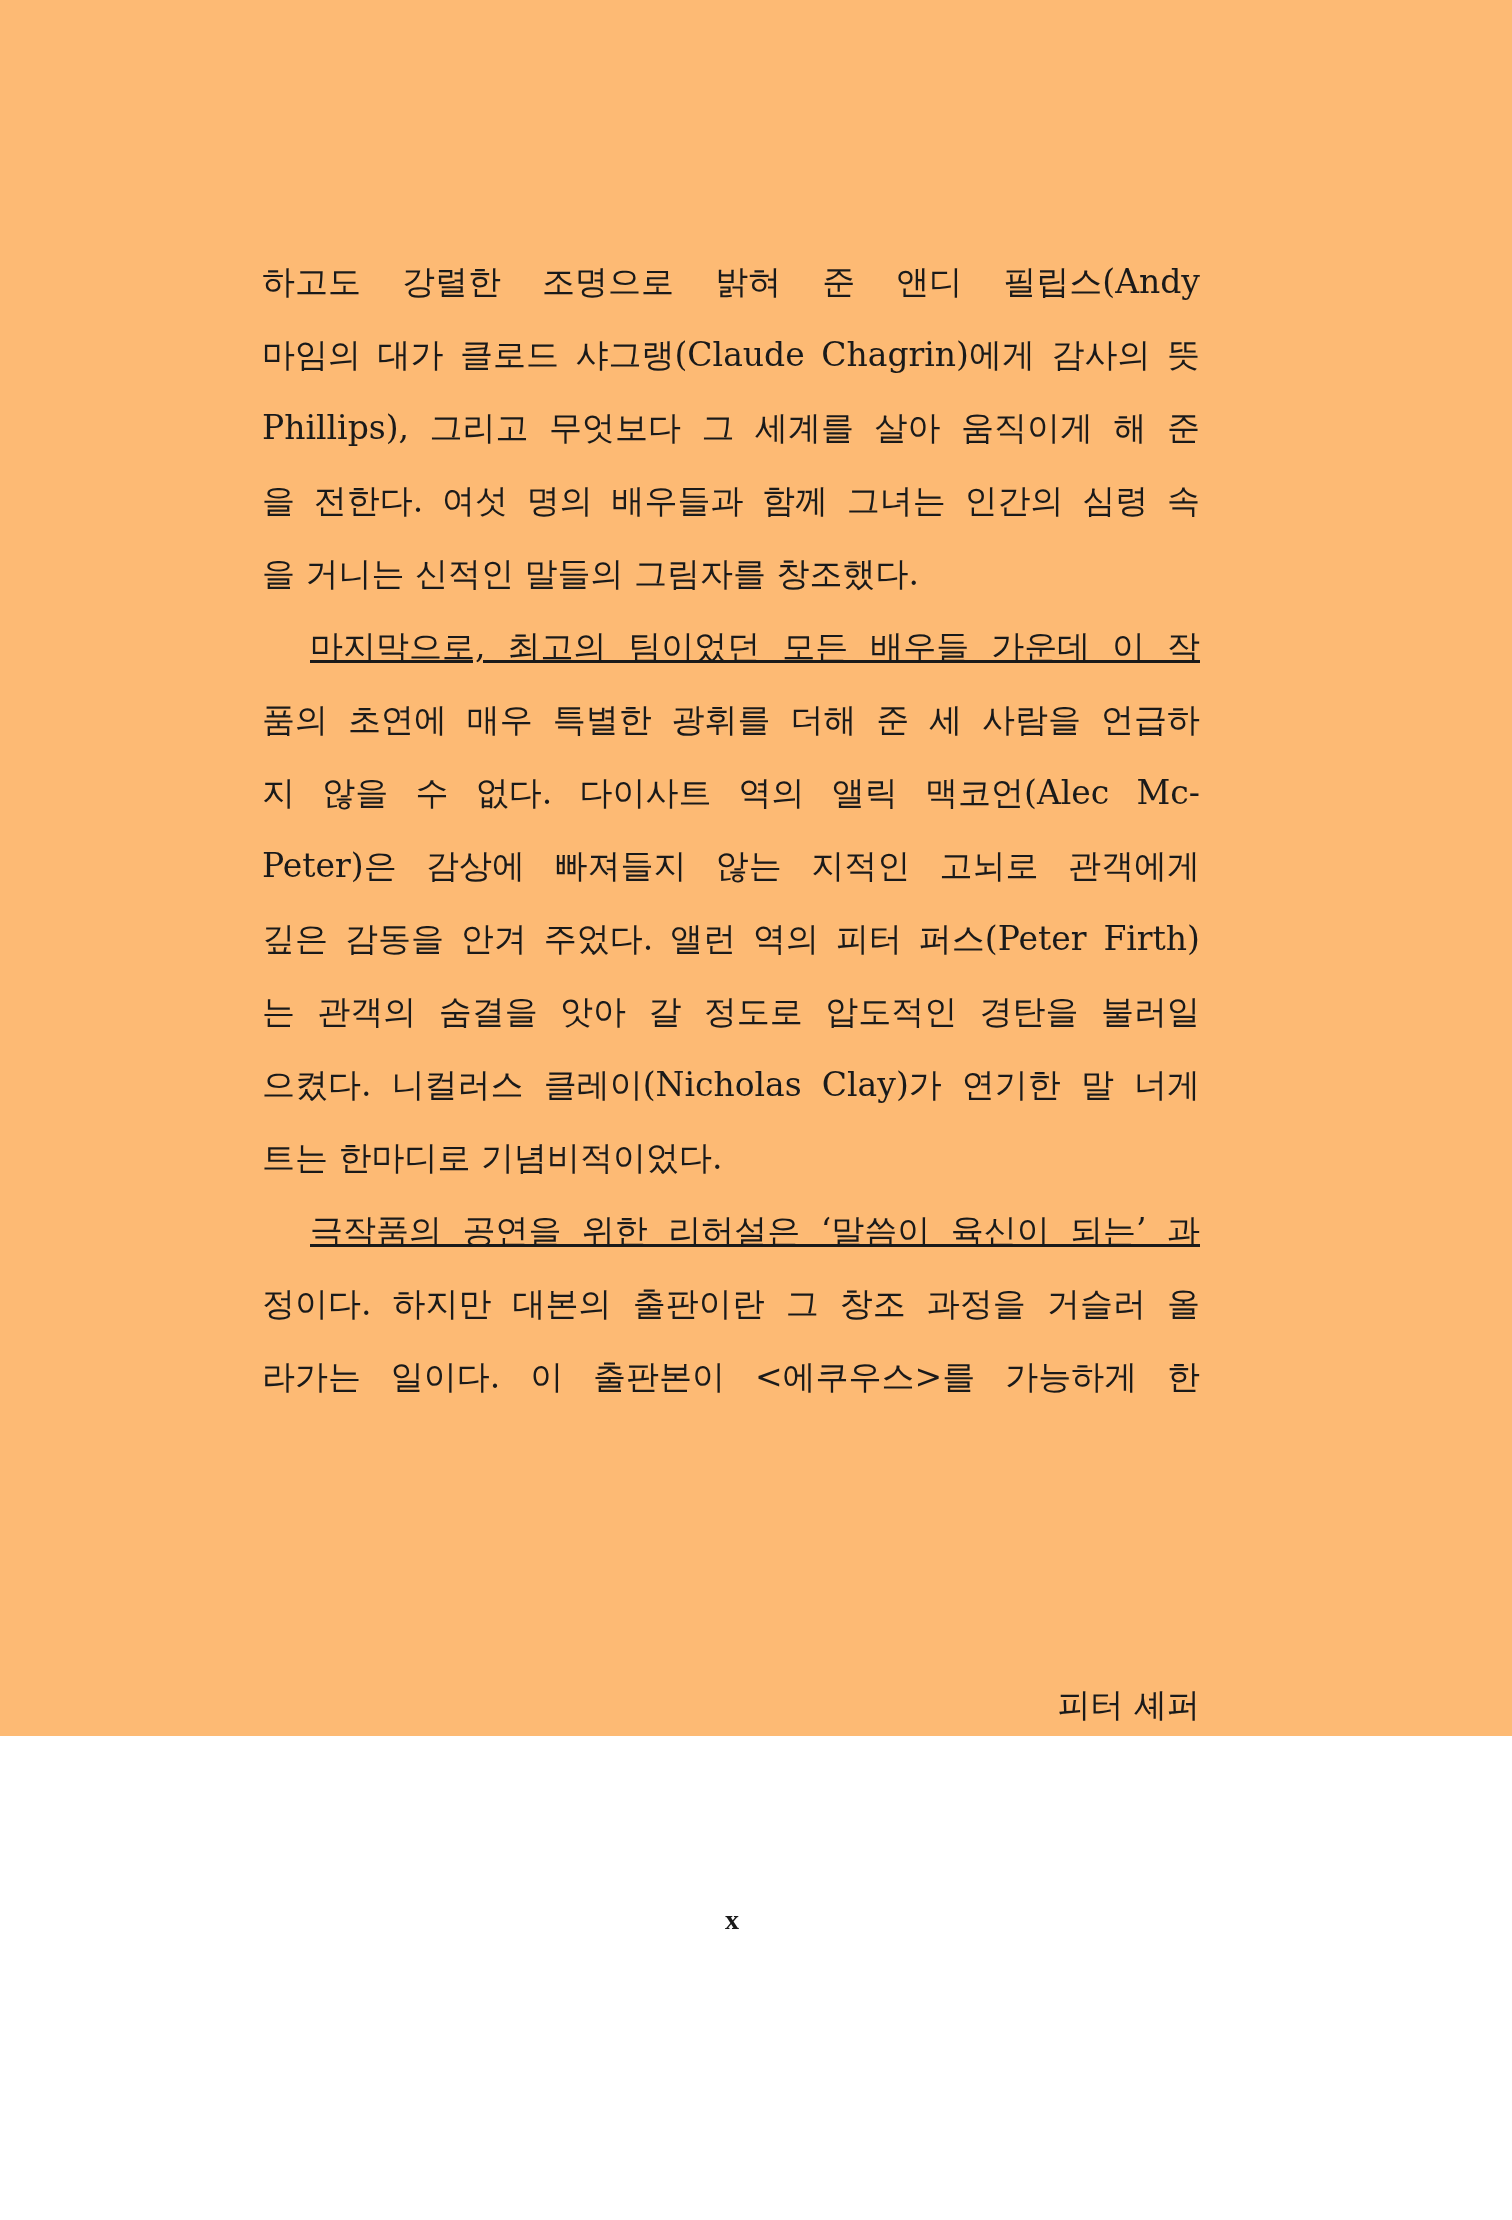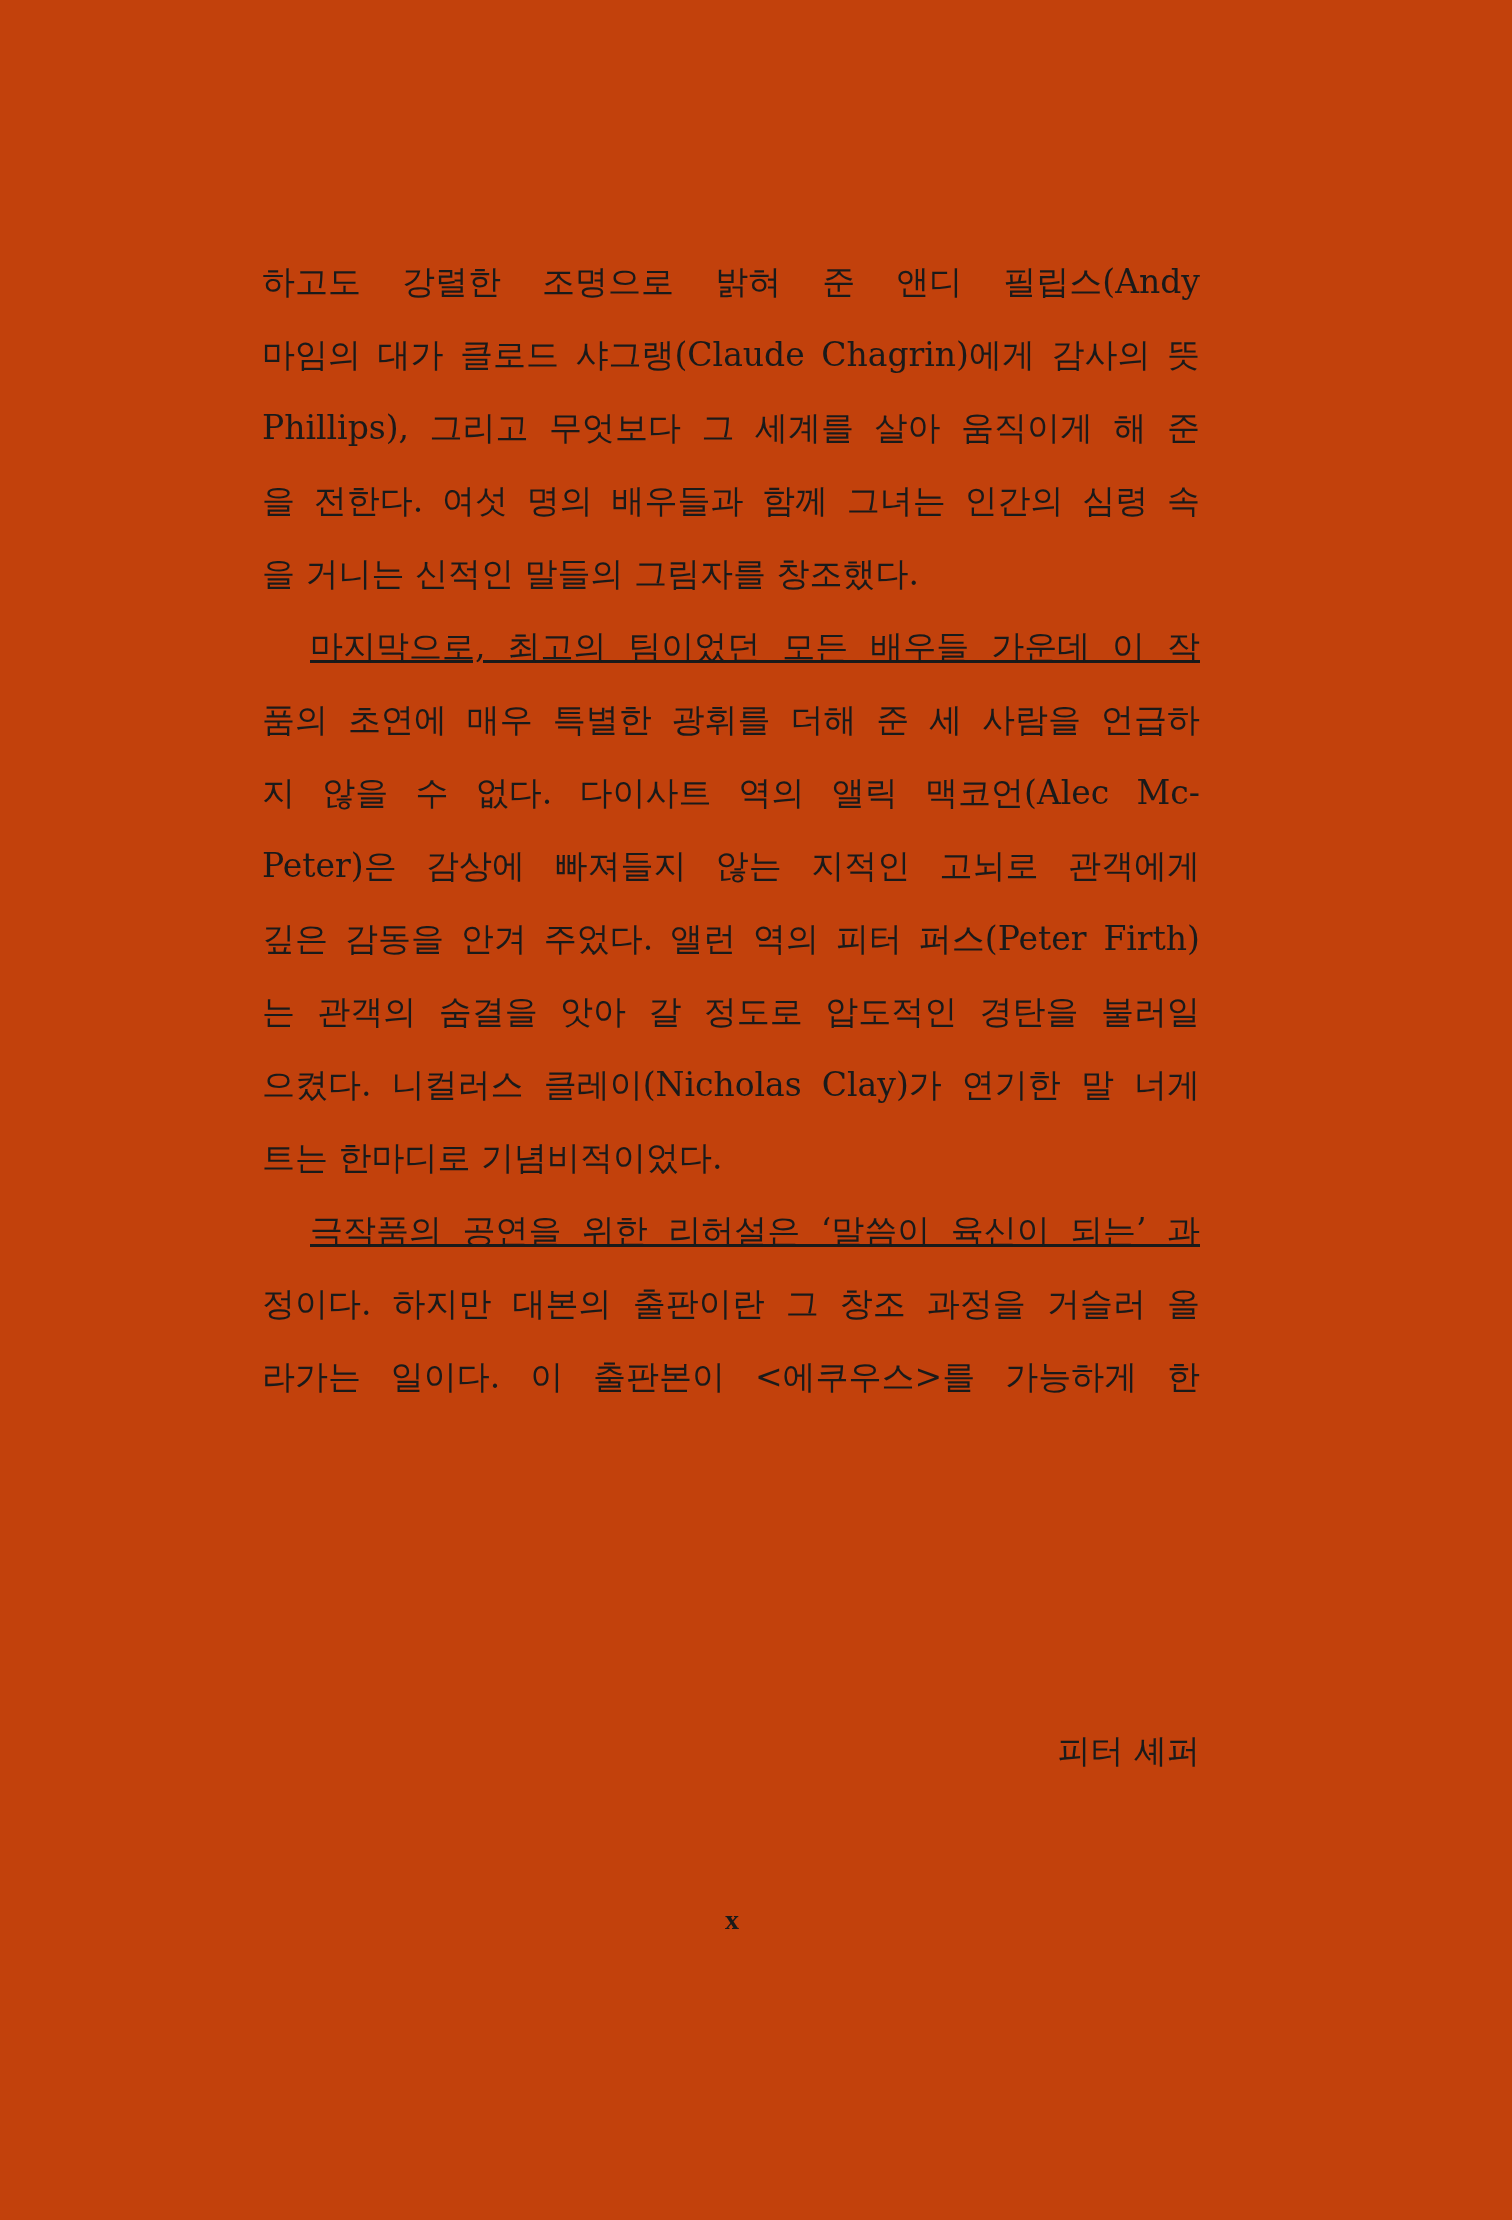--- a/index.html
+++ b/index.html
@@ -12,22 +12,22 @@
     height: 2220px;
     position: relative;
     overflow: hidden;
     font-family: "DejaVu Serif", "Liberation Serif", serif;
     color: #1a1a1a;
   }
   .page {
     position: absolute;
     left: 0; top: 0;
     width: 1512px;
-    height: 2220px;
-    background: #c2410c;
+    height: 1736px;
+    background: #fdba74;
   }
   .text-block {
     position: absolute;
     left: 262px;
     top: 252px;
     width: 938px;
   }
   .line {
     height: 73px;
     line-height: 60px;
@@ -50,21 +50,20 @@
     vertical-align: 12px;
   }
   .signature {
     position: absolute;
     left: 1040px;
     top: 1680px;
     width: 160px;
     text-align: right;
     font-size: 33px;
     line-height: 50px;
-    margin-top: 46px;
   }
   .page-number {
     position: absolute;
     left: 700px;
     top: 1900px;
     width: 64px;
     text-align: center;
     font-family: "Liberation Serif", "DejaVu Serif", serif;
     font-weight: bold;
     font-size: 28px;

